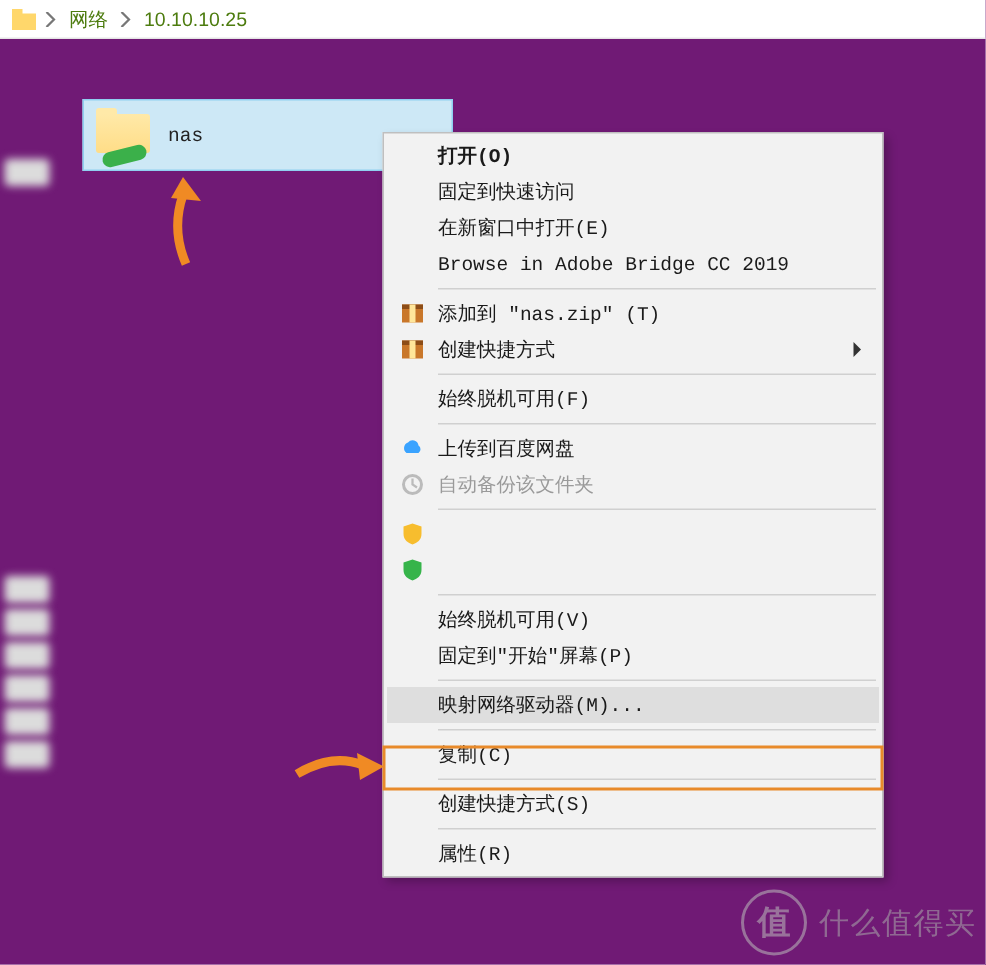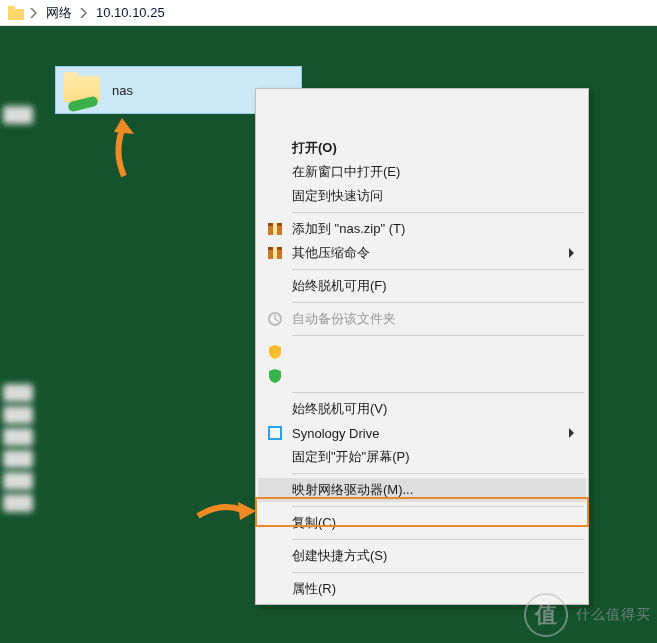--- a/index.html
+++ b/index.html
@@ -12,30 +12,30 @@
     height: 643px;
     position: relative;
     overflow: hidden;
   }
   .breadcrumb {
     display: flex;
     align-items: center;
     height: 26px;
     border-bottom: 1px solid #e5e5e5;
     padding-left: 8px;
-    color: #0f172a;
+    color: #4d7c0f;
     gap: 6px;
     background:#fff;
   }
   .breadcrumb svg { flex:0 0 auto; }
   .breadcrumb .crumb { padding: 0 2px; }
   .canvas {
     position: relative;
-    background: #14532d;
-    width:100%; height:617px;
+    background: #701a75;
+    width:100%; height:617px;font-family:Liberation Mono, monospace;
   }
   .folder-sel {
     position: absolute;
     left: 55px; top: 40px;
     width: 247px; height: 48px;
     background: #cde8f6;
     border: 1px solid #8fd0f0;
     display: flex;
     align-items: center;
     gap: 12px;
@@ -76,21 +76,21 @@
   }
   .menu-item {
     display:flex;
     align-items:center;
     height:24px;
     padding-left:34px;
     color:#1a1a1a;
     position:relative;
     gap:6px;
   }
-  .menu-item.bold { font-weight:700;margin-top:44px; }
+  .menu-item.bold { font-weight:700; }
   .menu-item.disabled { color:#9a9a9a;text-align:center; }
   .menu-item .submenu-arrow {
     position:absolute; right:10px; top:7px;
   }
   .menu-item .ico {
     position:absolute; left:8px; top:3px; width:18px; height:18px;
     display:flex; align-items:center; justify-content:center;
   }
   .menu-sep {
     height:1px; background:#d0d0d0;
@@ -112,21 +112,21 @@
   .watermark {
     position:absolute; right:6px; bottom:6px;
     display:flex; align-items:center; gap:8px;
     opacity:.55;
   }
   .watermark .circle {
     width:44px; height:44px; border:2px solid #bbb; border-radius:50%;
     display:flex; align-items:center; justify-content:center;
     font-size:22px; color:#bbb; font-weight:700;
   }
-  .watermark .txt { font-size:14px; color:#aaa; letter-spacing:1px; }
+  .watermark .txt { font-size:20px; color:#aaa; letter-spacing:1px; }
 </style>
 </head>
 <body>
 
 <div class="breadcrumb">
   <svg width="16" height="14">
       <rect x="0" y="3" width="16" height="11" fill="#ffd76b"></rect>
       <rect x="0" y="0" width="7" height="5" fill="#ffd76b"></rect>
     </svg>
   <svg width="8" height="10">
@@ -163,54 +163,65 @@
   <svg class="arrow1" viewBox="0 0 40 60">
     <path d="M20 58 Q10 35 18 12" stroke="#f08a24" stroke-width="6" fill="none"></path>
     <polygon points="18,0 30,16 10,14" fill="#f08a24"></polygon>
   </svg>
 
   <div class="context-menu">
     <div class="menu-item bold">
         <span>打开(O)</span>
       </div>
     <div class="menu-item">
+        <span>固定到快速访问</span>
+      </div>
+    <div class="menu-item">
         <span>在新窗口中打开(E)</span>
       </div>
     <div class="menu-item">
-        <span>固定到快速访问</span>
+        <span>Browse in Adobe Bridge CC 2019</span>
       </div>
     <div class="menu-sep"></div>
     <div class="menu-item">
       <span class="ico">
           <svg width="16" height="16">
             <rect x="1" y="2" width="14" height="12" fill="#c9772a"></rect>
             <rect x="1" y="2" width="14" height="3" fill="#8d4d17"></rect>
             <rect x="6" y="2" width="4" height="12" fill="#ffe69a"></rect>
           </svg>
         </span>
       <span>添加到 "nas.zip" (T)</span>
     </div>
     <div class="menu-item">
       <span class="ico">
           <svg width="16" height="16">
             <rect x="1" y="2" width="14" height="12" fill="#c9772a"></rect>
             <rect x="1" y="2" width="14" height="3" fill="#8d4d17"></rect>
             <rect x="6" y="2" width="4" height="12" fill="#ffe69a"></rect>
           </svg>
         </span>
-      <span>其他压缩命令</span>
+      <span>创建快捷方式</span>
       <svg class="submenu-arrow" width="8" height="10">
           <path d="M1 0 L6 5 L1 10" fill="#333"></path>
         </svg>
     </div>
     <div class="menu-sep"></div>
     <div class="menu-item">
         <span>始终脱机可用(F)</span>
       </div>
     <div class="menu-sep"></div>
+    <div class="menu-item">
+      <span class="ico">
+          <svg width="16" height="16">
+            <path d="M4 11a4 4 0 0 1 1-7 4 4 0 0 1 7 2 3 3 0 0 1 0 5z" fill="#3aa3ff"></path>
+          </svg>
+        </span>
+      <span>上传到百度网盘</span>
+    </div>
     <div class="menu-item disabled">
       <span class="ico">
           <svg width="16" height="16">
             <circle cx="8" cy="8" r="6" stroke="#bbb" fill="none" stroke-width="2"></circle>
             <path d="M8 4v4l3 2" stroke="#bbb" fill="none" stroke-width="1.5"></path>
           </svg>
         </span>
       <span>自动备份该文件夹</span>
     </div>
     <div class="menu-sep"></div>
@@ -225,31 +236,20 @@
       <span class="ico">
           <svg width="16" height="16">
             <path d="M8 1l6 2v5c0 4-3 6-6 7-3-1-6-3-6-7V3z" fill="#36b44a"></path>
           </svg>
         </span>
     </div>
     <div class="menu-sep"></div>
     <div class="menu-item">
         <span>始终脱机可用(V)</span>
       </div>
-    <div class="menu-item">
-      <span class="ico">
-          <svg width="16" height="16">
-            <rect x="2" y="2" width="12" height="12" fill="none" stroke="#2aa1e8" stroke-width="2"></rect>
-          </svg>
-        </span>
-      <span>Synology Drive</span>
-      <svg class="submenu-arrow" width="8" height="10">
-          <path d="M1 0 L6 5 L1 10" fill="#333"></path>
-        </svg>
-    </div>
     <div class="menu-item">
         <span>固定到"开始"屏幕(P)</span>
       </div>
     <div class="menu-sep"></div>
     <div class="hot">
       <div class="menu-item">
           <span>映射网络驱动器(M)...</span>
         </div>
     </div>
     <div class="menu-sep"></div>

